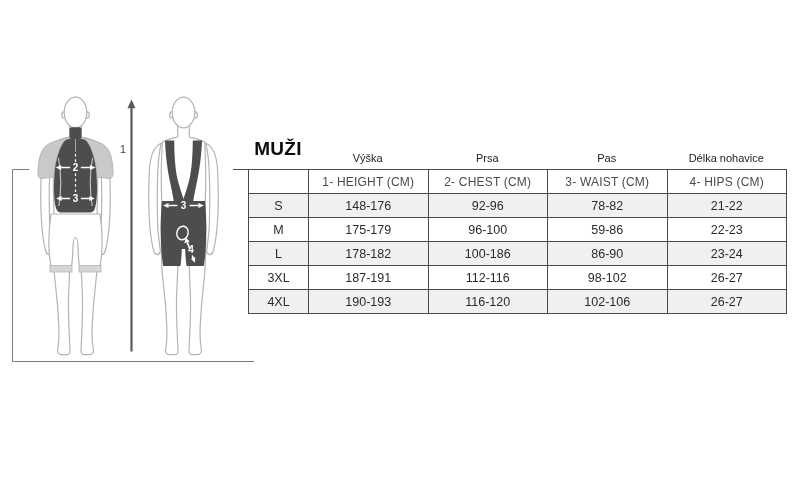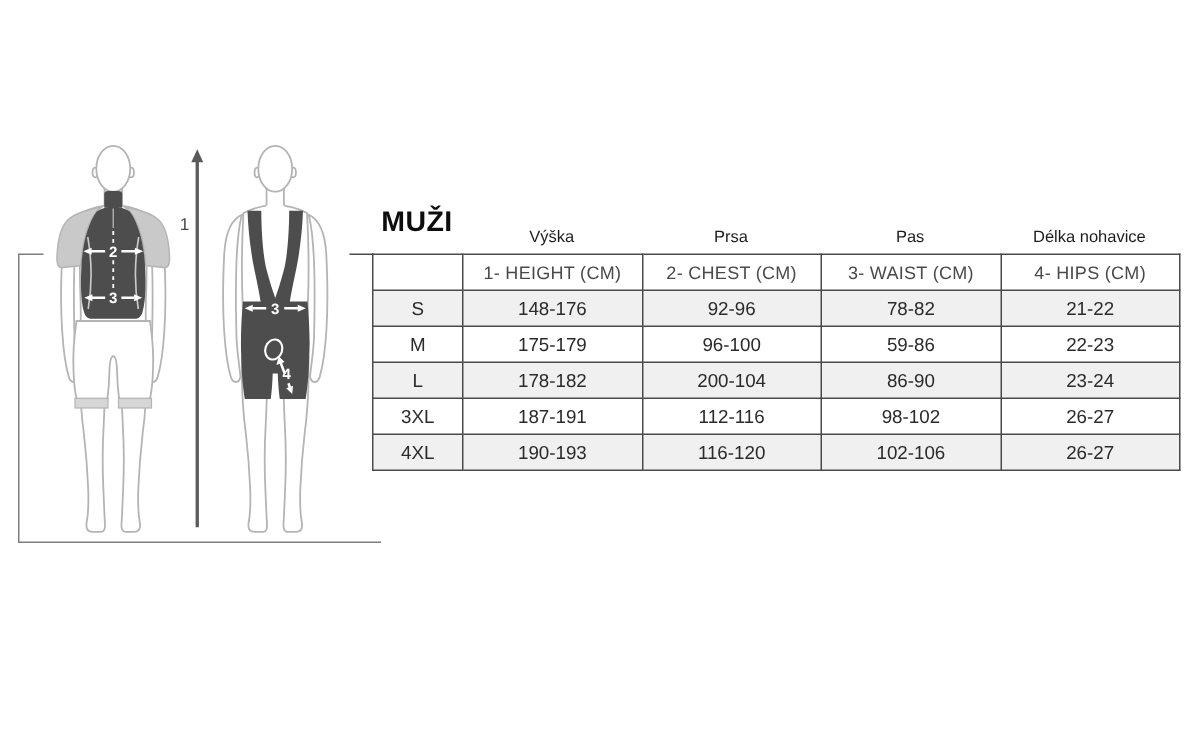--- a/index.html
+++ b/index.html
@@ -156,21 +156,21 @@
       <tr>
         <td>M</td>
         <td>175-179</td>
         <td>96-100</td>
         <td>59-86</td>
         <td>22-23</td>
       </tr>
       <tr class="striped">
         <td>L</td>
         <td>178-182</td>
-        <td>200-104</td>
+        <td>100-186</td>
         <td>86-90</td>
         <td>23-24</td>
       </tr>
       <tr>
         <td>3XL</td>
         <td>187-191</td>
         <td>112-116</td>
         <td>98-102</td>
         <td>26-27</td>
       </tr>

